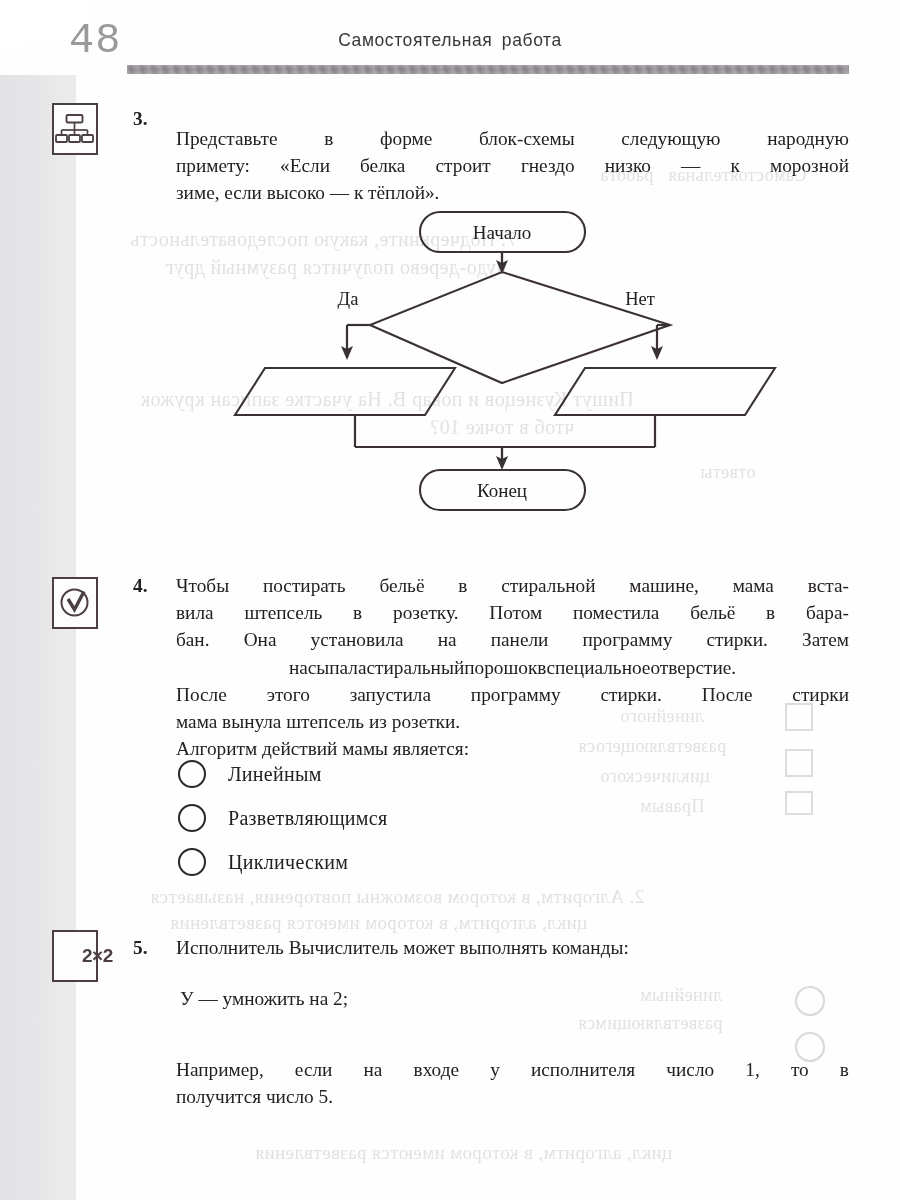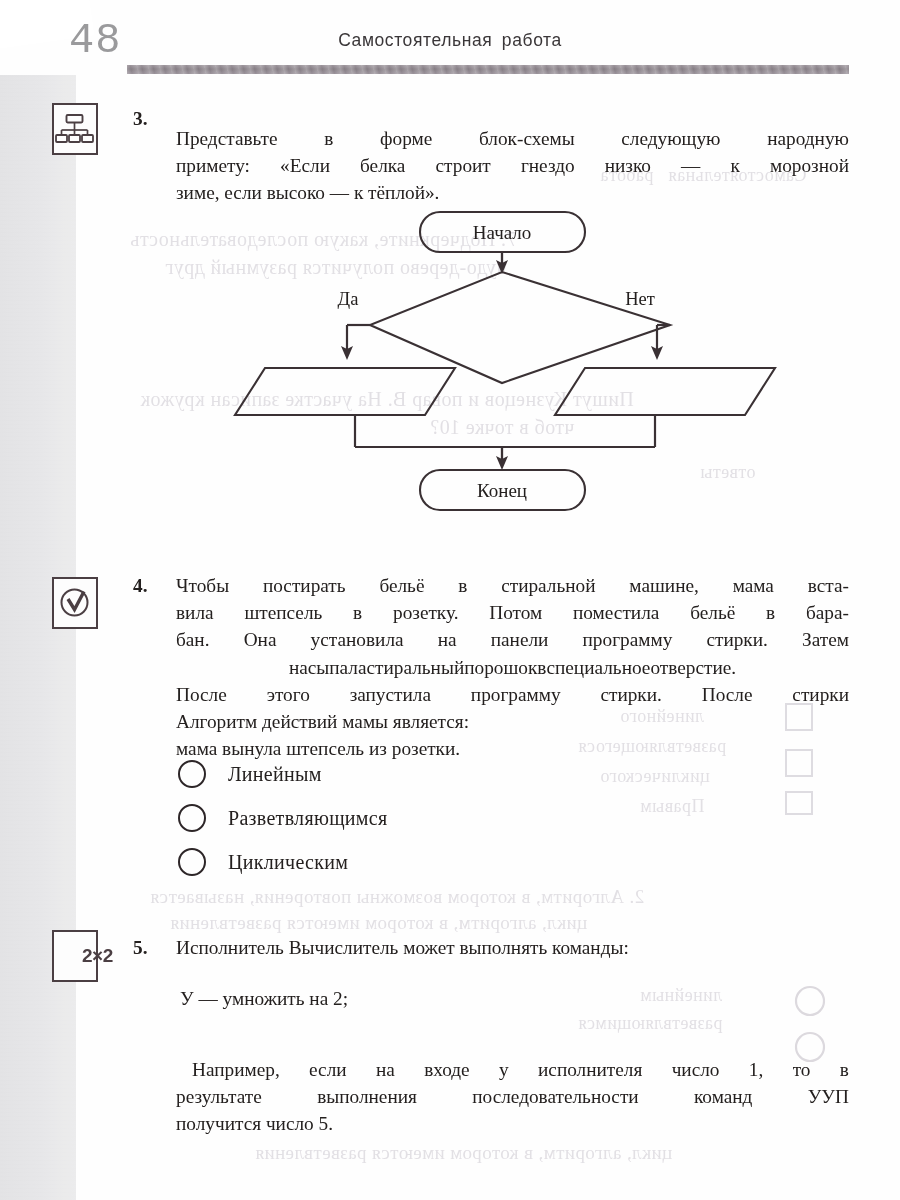--- a/index.html
+++ b/index.html
@@ -324,22 +324,22 @@
         </p>
       <p style="display:flex;justify-content:space-between;">
           <span>После</span>
           <span>этого</span>
           <span>запустила</span>
           <span>программу</span>
           <span>стирки.</span>
           <span>После</span>
           <span>стирки</span>
         </p>
+      <p>мама вынула штепсель из розетки.</p>
       <p>Алгоритм действий мамы является:</p>
-      <p>мама вынула штепсель из розетки.</p>
     </div>
   </div>
 
   <div class="options" style="left:178px; top:752px;">
     <div class="option-row">
       <span class="option-circle"></span>
       <span class="option-label">Линейным</span>
     </div>
     <div class="option-row">
       <span class="option-circle"></span>
@@ -363,36 +363,29 @@
   </div>
 
   <div class="ex" style="left:176px; top:985px; width:680px;">
     <div class="body nojust" style="margin-left:4px;">
       <p>У — умножить на 2;</p>
     </div>
   </div>
 
   <div class="ex" style="left:176px; top:1056px; width:673px;">
     <div class="body" style="margin-left:0;">
-      <p style="display:flex;justify-content:space-between;margin-left:16px;">
+      <p style="display:flex;justify-content:space-between;">
           <span>Например,</span>
           <span>если</span>
           <span>на</span>
           <span>входе</span>
           <span>у</span>
           <span>исполнителя</span>
           <span>число</span>
           <span>1,</span>
           <span>то</span>
           <span>в</span>
         </p>
-      <p style="display:flex;justify-content:space-between;">
-          <span>результате</span>
-          <span>выполнения</span>
-          <span>последовательности</span>
-          <span>команд</span>
-          <span>УУП</span>
-        </p>
       <p>получится число 5.</p>
     </div>
   </div>
 
 </div>
 
 </body></html>

